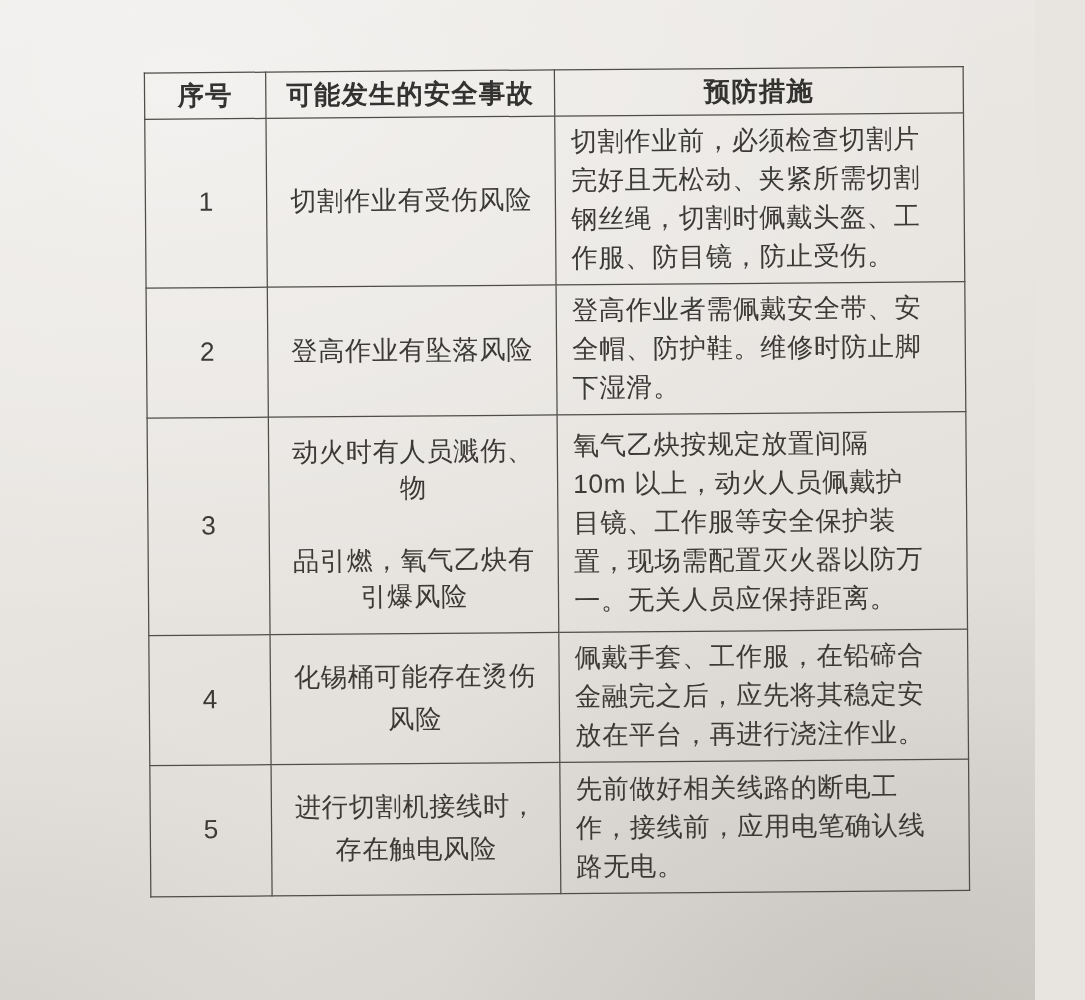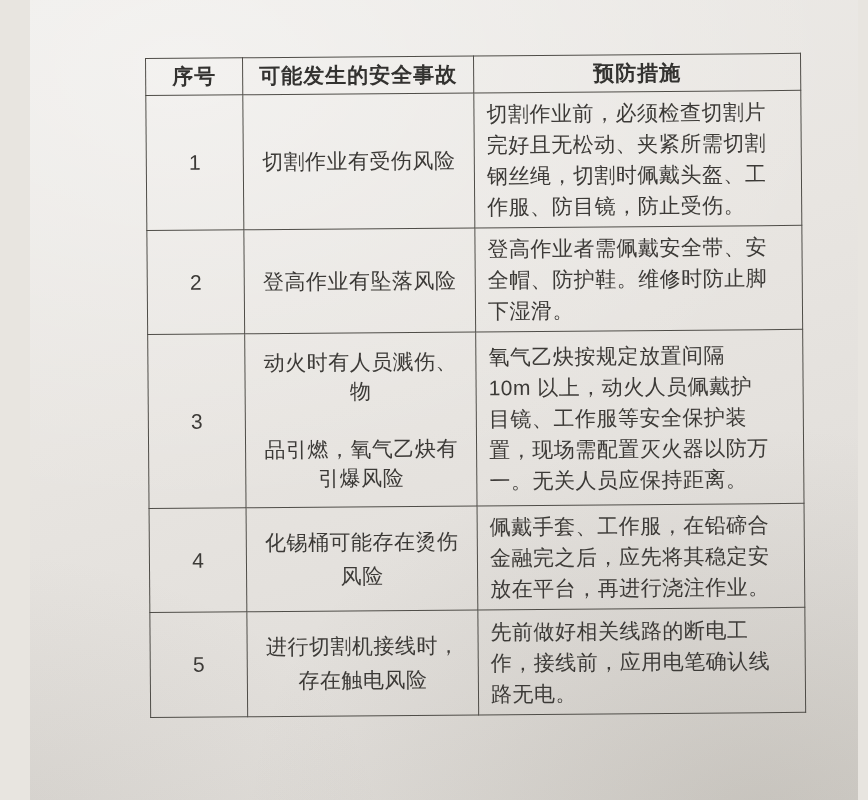--- a/index.html
+++ b/index.html
@@ -16,21 +16,20 @@
   }
   .photo {
     position: relative;
     width: 828px;
     height: 800px;
     background:
       radial-gradient(130% 90% at 18% 8%, rgba(255,255,255,0.38), rgba(255,255,255,0) 62%),
       radial-gradient(95% 75% at 88% 102%, rgba(116,110,99,0.20), rgba(116,110,99,0) 65%),
       radial-gradient(80% 60% at -5% 105%, rgba(116,110,99,0.12), rgba(116,110,99,0) 60%),
       linear-gradient(163deg, #edebe8 0%, #e8e5e1 42%, #e1deda 78%, #dbd8d3 100%);
-    margin-left: 30px;
   }
   table.doc-table {
     position: absolute;
     left: 115px;
     top: 58px;
     width: 655px;
     transform: rotate(-0.45deg);
     transform-origin: top left;
     border-collapse: collapse;
     table-layout: fixed;

